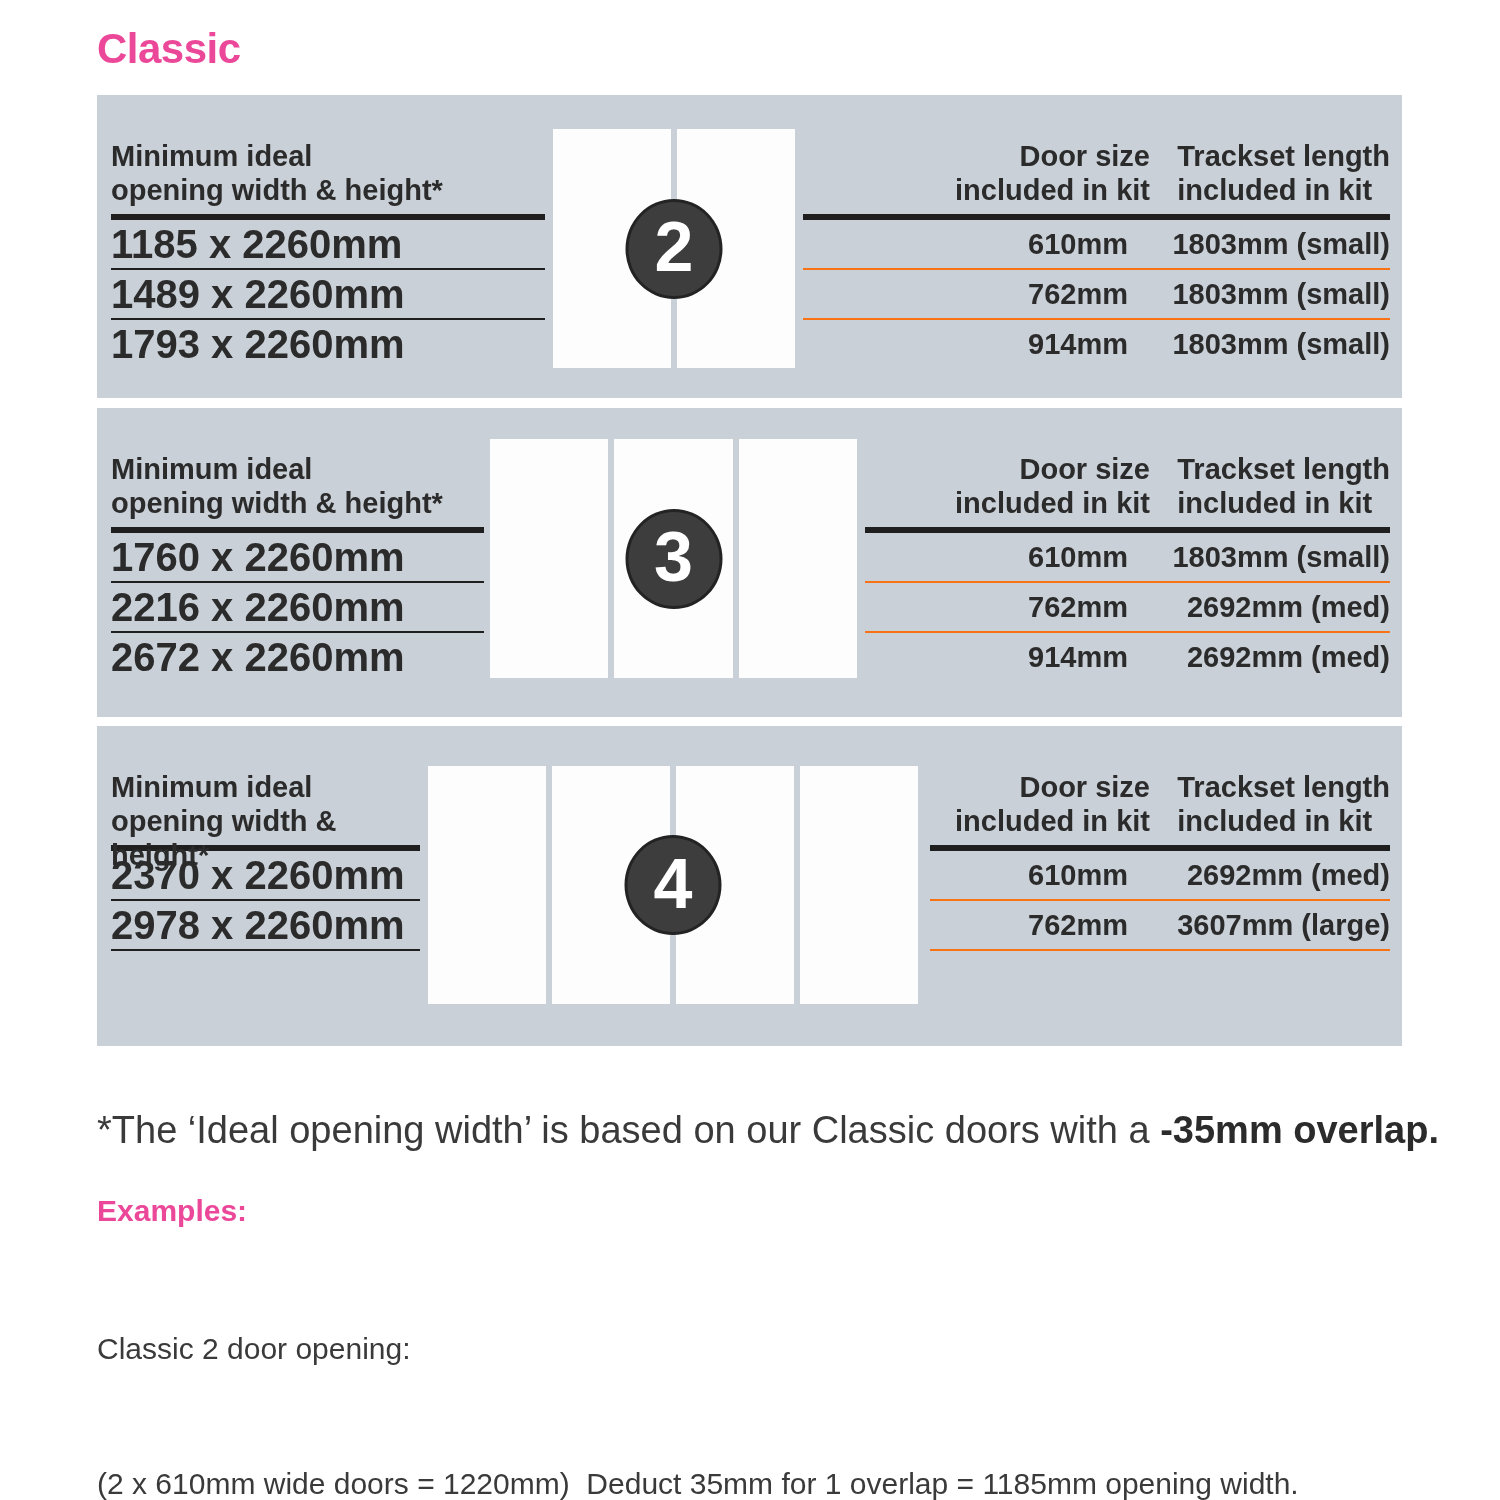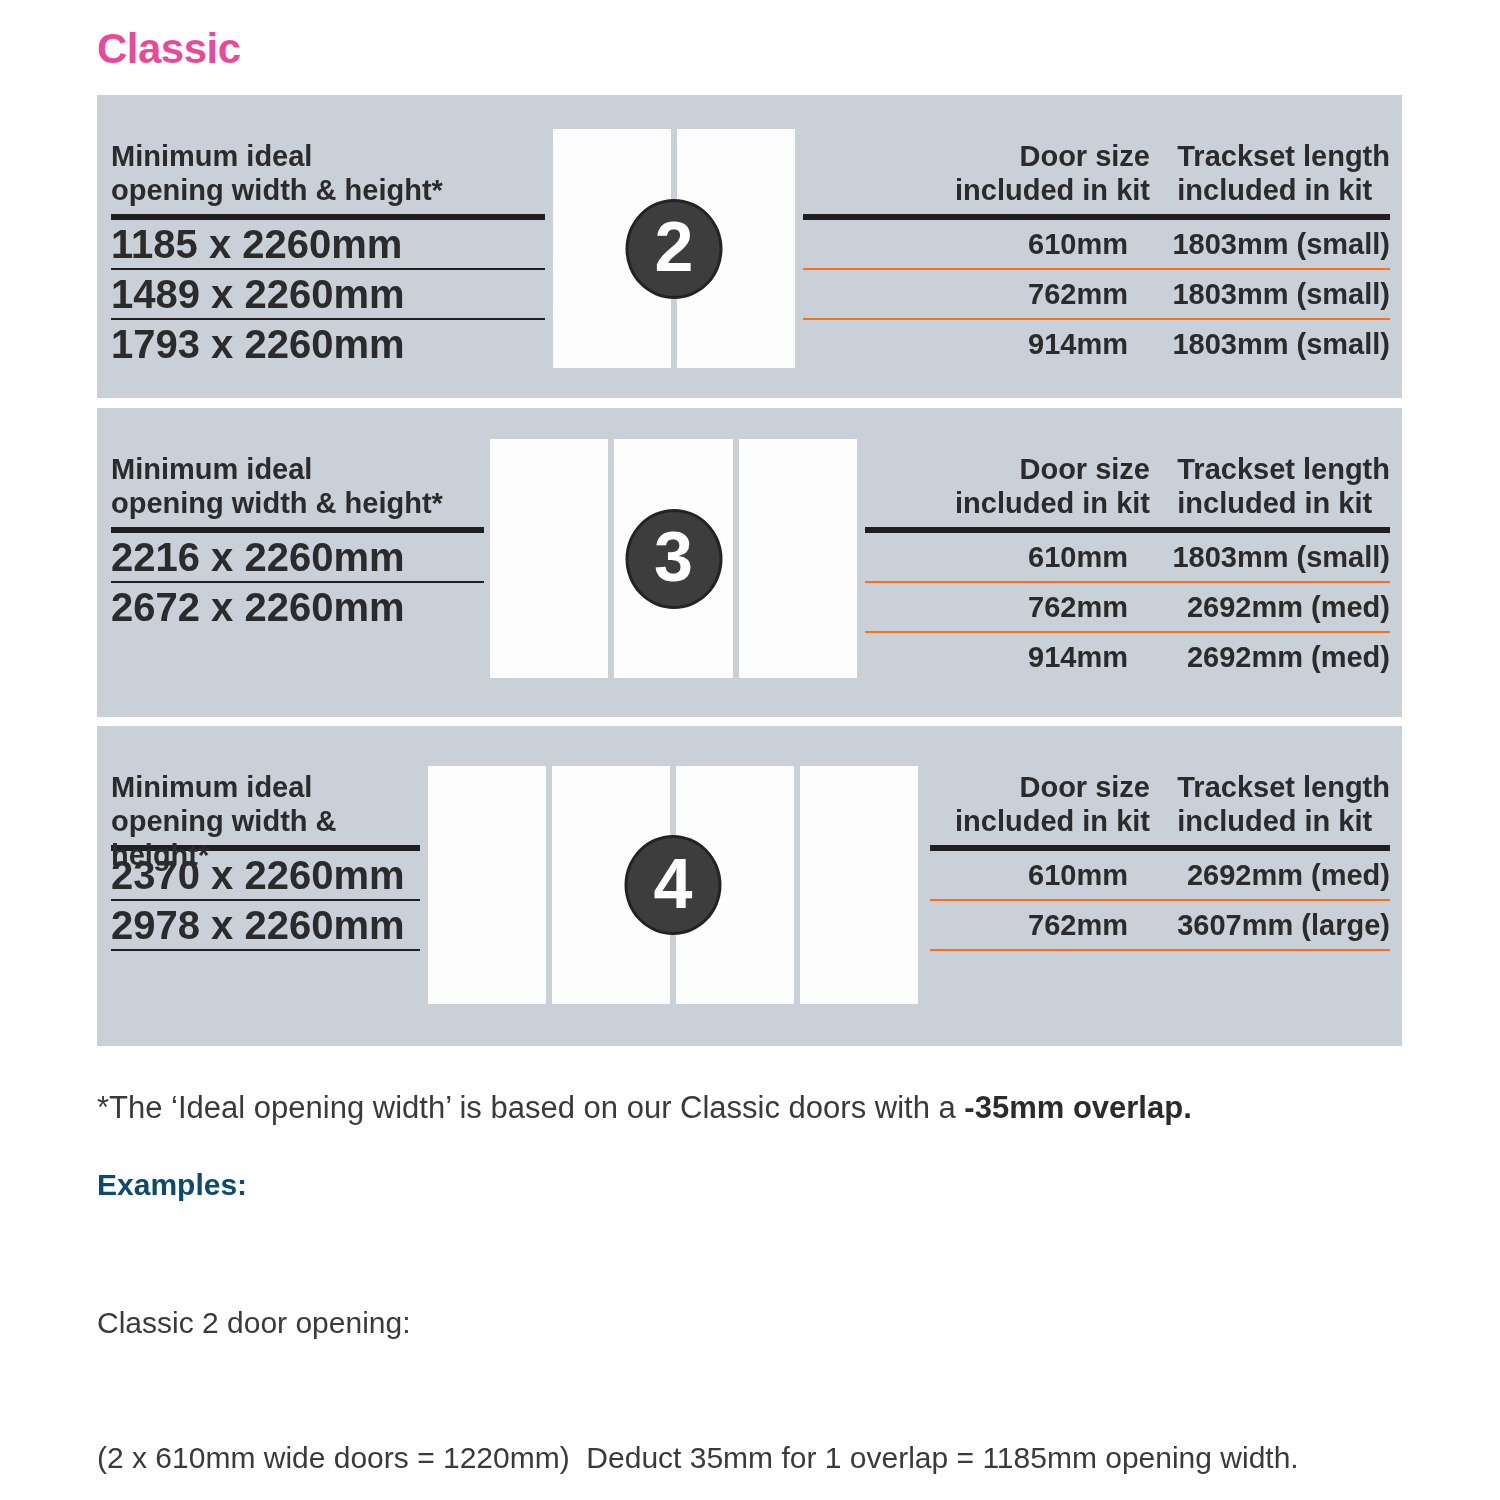--- a/index.html
+++ b/index.html
@@ -112,30 +112,30 @@
     font-size: 29px;
     font-weight: bold;
   }
   .rrow .c1 { text-align: right; padding-right: 30px; }
   .rrow .c2 { text-align: right; }
   .panel-a .rrow:last-child,
   .panel-b .rrow:last-child { border-bottom: none; }
 
   
   .footnote {
-    margin: 44px 0 0 97px;
-    font-size: 31px;
+    margin: 63px 0 0 97px;
+    font-size: 38px;
     color: #3a3a3a;
   }
   .footnote .bold { font-weight: bold; color: #2b2b2b; }
   .ex-heading {
     margin: 42px 0 0 97px;
     font-size: 30px;
     font-weight: bold;
-    color: #0c4a6e;
+    color: #ec4899;
   }
   .ex-lines {
     margin: 8px 0 0 97px;
     font-size: 30px;
     line-height: 45px;
     color: #3a3a3a;
     white-space: pre-wrap;
   }
 </style>
 </head>
@@ -202,20 +202,23 @@
     </div>
   </section>
 
   <section class="panel panel-b">
     <div class="left-table">
       <div class="tbl-header">
         <span>Minimum ideal</span>
         <span>opening width &amp; height*</span>
       </div>
       <div class="thick-rule"></div>
+      <div class="lrow">
+          <span>1760 x 2260mm</span>
+        </div>
       <div class="lrow">
           <span>2216 x 2260mm</span>
         </div>
       <div class="lrow">
           <span>2672 x 2260mm</span>
         </div>
     </div>
 
     <div class="doors">
       <div class="door"></div>

